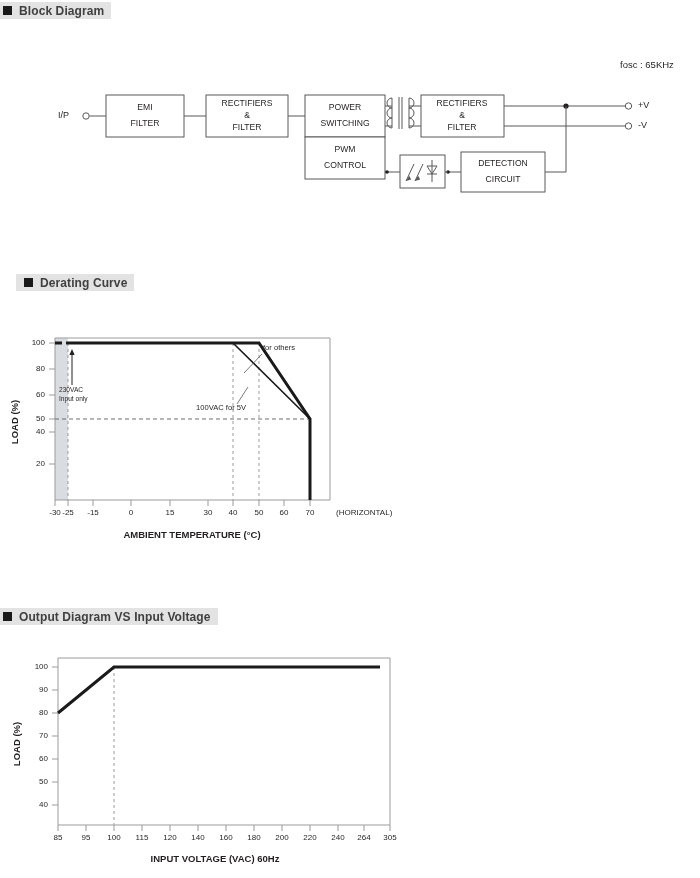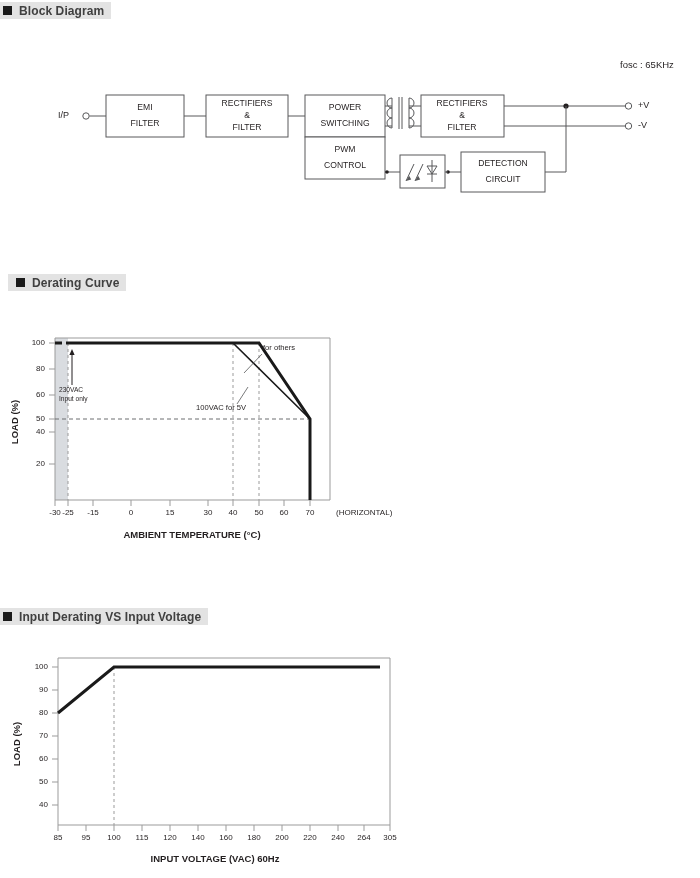--- a/index.html
+++ b/index.html
@@ -37,21 +37,21 @@
   .section-header .title {
     font-size: 12px;
     font-weight: bold;
     letter-spacing: 0.1px;
     line-height: 1;
     white-space: nowrap;
     color: #404040;
   }
 
   #hdr-block    { left: 0;  top: 2px;   }
-  #hdr-derating { left: 8px;  top: 274px; padding-left: 8px; }
+  #hdr-derating { left: 16px;  top: 274px; padding-left: 8px; }
   #hdr-output   { left: 0;  top: 608px; }
 
   
   .figure { position: absolute; }
   #fig-block    { left: 0; top: 40px;  width: 700px; height: 180px; }
   #fig-derating { left: 0; top: 310px; width: 430px; height: 235px; }
   #fig-output   { left: 0; top: 640px; width: 430px; height: 230px; }
 
   svg { display: block; overflow: visible; }
 
@@ -344,21 +344,21 @@
 
     <text class="horiz-text" x="336" y="205">(HORIZONTAL)</text>
 
     <text class="axis-title" x="192" y="228">AMBIENT TEMPERATURE (°C)</text>
     <text class="axis-title-y" x="18" y="112" transform="rotate(-90 18 112)">LOAD (%)</text>
   </svg>
 </div>
 
 <div class="section-header" id="hdr-output">
   <span class="bullet"></span>
-  <span class="title">Input Derating VS Input Voltage</span>
+  <span class="title">Output Diagram VS Input Voltage</span>
 </div>
 
 <div class="figure" id="fig-output">
   <svg width="430" height="230" viewBox="0 0 430 230" xmlns="http://www.w3.org/2000/svg">
 
     <line class="axis-line" x1="58" y1="18" x2="390" y2="18"></line>
     <line class="axis-line" x1="58" y1="18" x2="58" y2="185"></line>
     <line class="axis-line" x1="58" y1="185" x2="390" y2="185"></line>
     <line class="axis-line" x1="390" y1="18" x2="390" y2="185"></line>
 

